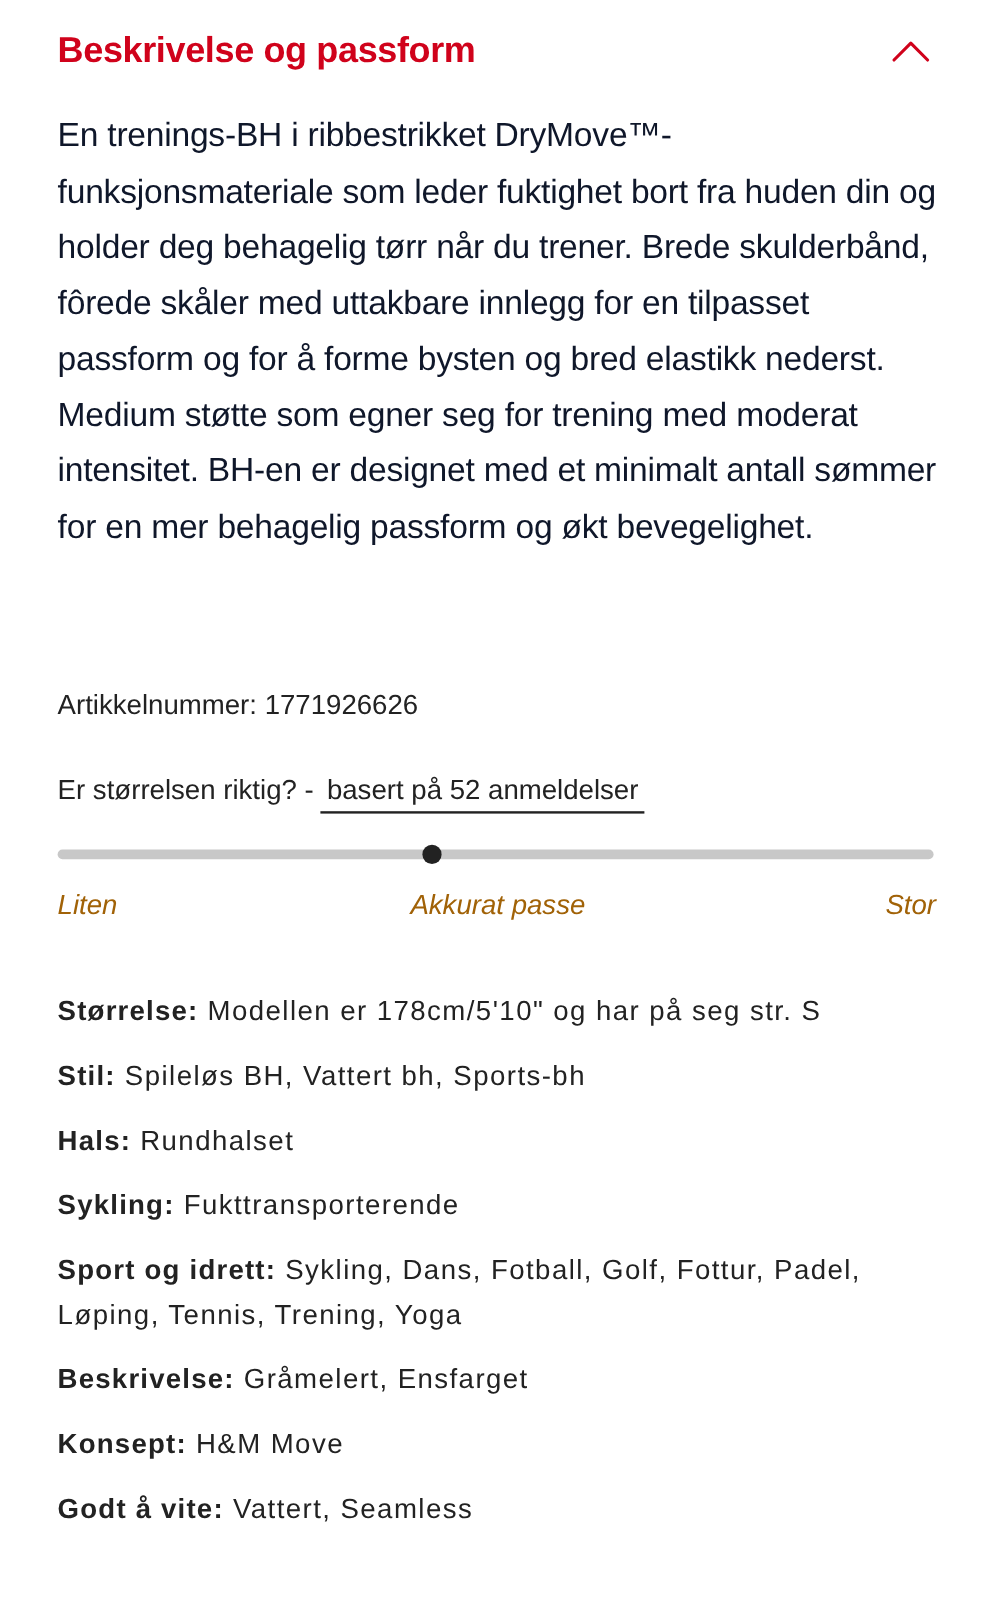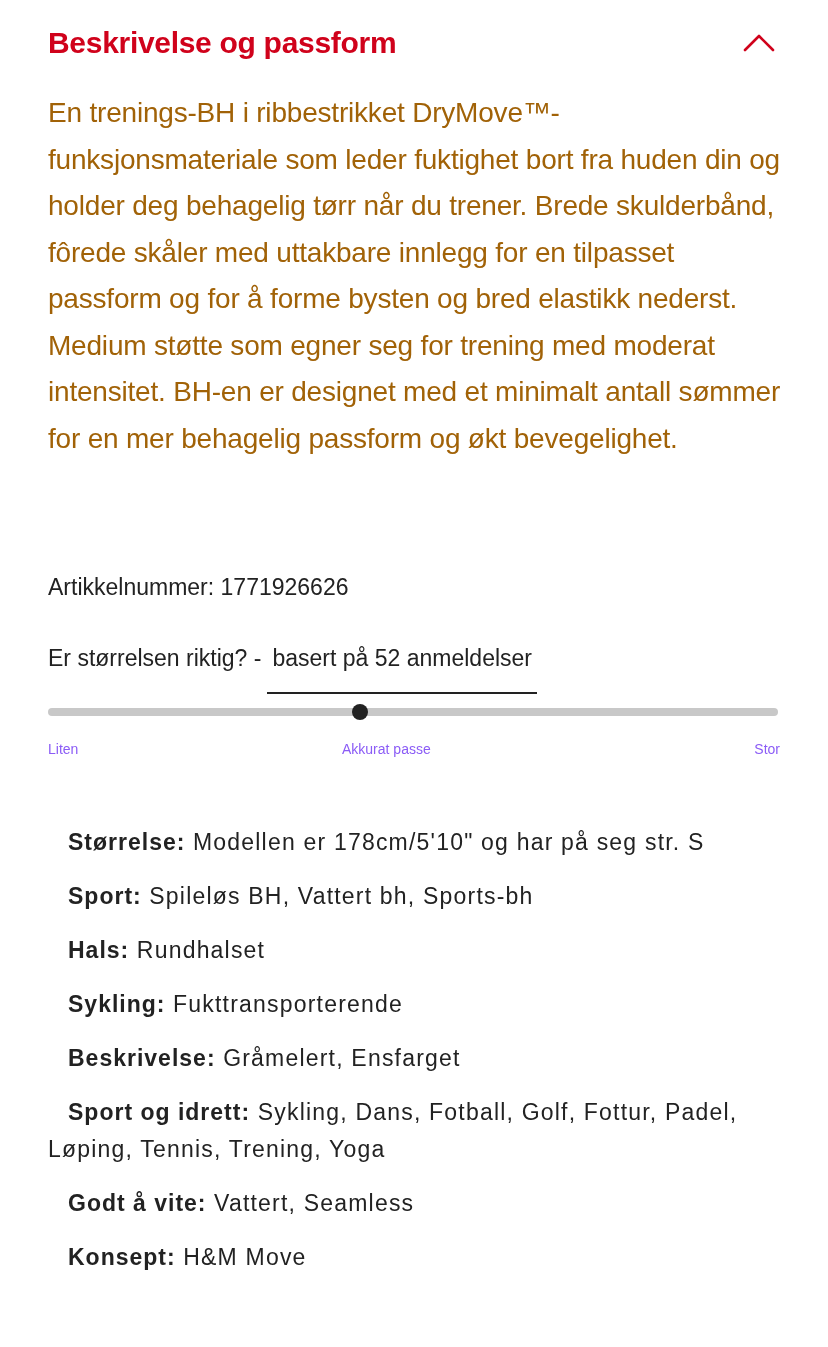--- a/index.html
+++ b/index.html
@@ -45,21 +45,21 @@
       justify-content: center;
       margin-right: 4px;
     }
     .description {
       position: absolute;
       left: 48px;
       top: 90px;
       width: 740px;
       font-size: 28px;
       line-height: 46.5px;
-      color: #a16207;
+      color: #0f172a;
       letter-spacing: -0.2px;
     }
     .article-number {
       position: absolute;
       left: 48px;
       top: 574px;
       font-size: 23px;
       color: #222222;
     }
     .fit-question {
@@ -67,21 +67,21 @@
       left: 48px;
       top: 645px;
       font-size: 23px;
       color: #222222;
       display: flex;
       align-items: baseline;
       text-align: right;
     }
     .fit-link {
       margin-left: 6px;
-      padding: 0 5px 20px 5px;
+      padding: 0 5px 4px 5px;
       border-bottom: 2px solid #222222;
       color: #222222;
       cursor: pointer;
     }
     .slider {
       position: absolute;
       left: 48px;
       top: 704px;
       width: 730px;
       height: 16px;
@@ -103,22 +103,23 @@
       height: 16px;
       border-radius: 50%;
       background: #222222;
     }
     .slider-labels {
       position: absolute;
       left: 48px;
       top: 741px;
       width: 732px;
       height: 28px;
-      font-size: 14px;
-      color: #8b5cf6;
+      font-size: 23px;
+      color: #a16207;
+      font-style: italic;
     }
     .slider-labels span { position: absolute; top: 0; }
     .label-min { left: 0; }
     .label-mid { left: 294px; }
     .label-max { right: 0; text-align: center; }
     .attributes {
       position: absolute;
       left: 48px;
       top: 824px;
       width: 740px;
@@ -126,21 +127,20 @@
     .attr {
       font-size: 23px;
       line-height: 37px;
       color: #222222;
       letter-spacing: 1.2px;
       margin-bottom: 17px;
     }
     .attr-key {
       font-weight: 700;
       letter-spacing: 1px;
-      margin-left: 20px;
     }
   </style>
 </head>
 <body>
 
 <div class="section">
 
   <div class="accordion-header">
     <h2 class="accordion-title">Beskrivelse og passform</h2>
     <span class="chevron-up">
@@ -172,42 +172,42 @@
     <span class="label-mid">Akkurat passe</span>
     <span class="label-max">Stor</span>
   </div>
 
   <div class="attributes">
     <p class="attr">
       <span class="attr-key">Størrelse:</span>
       <span>Modellen er 178cm/5'10" og har på seg str. S</span>
     </p>
     <p class="attr">
-      <span class="attr-key">Sport:</span>
+      <span class="attr-key">Stil:</span>
       <span>Spileløs BH, Vattert bh, Sports-bh</span>
     </p>
     <p class="attr">
       <span class="attr-key">Hals:</span>
       <span>Rundhalset</span>
     </p>
     <p class="attr">
       <span class="attr-key">Sykling:</span>
       <span>Fukttransporterende</span>
     </p>
     <p class="attr">
+      <span class="attr-key">Sport og idrett:</span>
+      <span>Sykling, Dans, Fotball, Golf, Fottur, Padel, Løping, Tennis, Trening, Yoga</span>
+    </p>
+    <p class="attr">
       <span class="attr-key">Beskrivelse:</span>
       <span>Gråmelert, Ensfarget</span>
     </p>
     <p class="attr">
-      <span class="attr-key">Sport og idrett:</span>
-      <span>Sykling, Dans, Fotball, Golf, Fottur, Padel, Løping, Tennis, Trening, Yoga</span>
+      <span class="attr-key">Konsept:</span>
+      <span>H&amp;M Move</span>
     </p>
     <p class="attr">
       <span class="attr-key">Godt å vite:</span>
       <span>Vattert, Seamless</span>
     </p>
-    <p class="attr">
-      <span class="attr-key">Konsept:</span>
-      <span>H&amp;M Move</span>
-    </p>
   </div>
 
 </div>
 
 </body></html>

